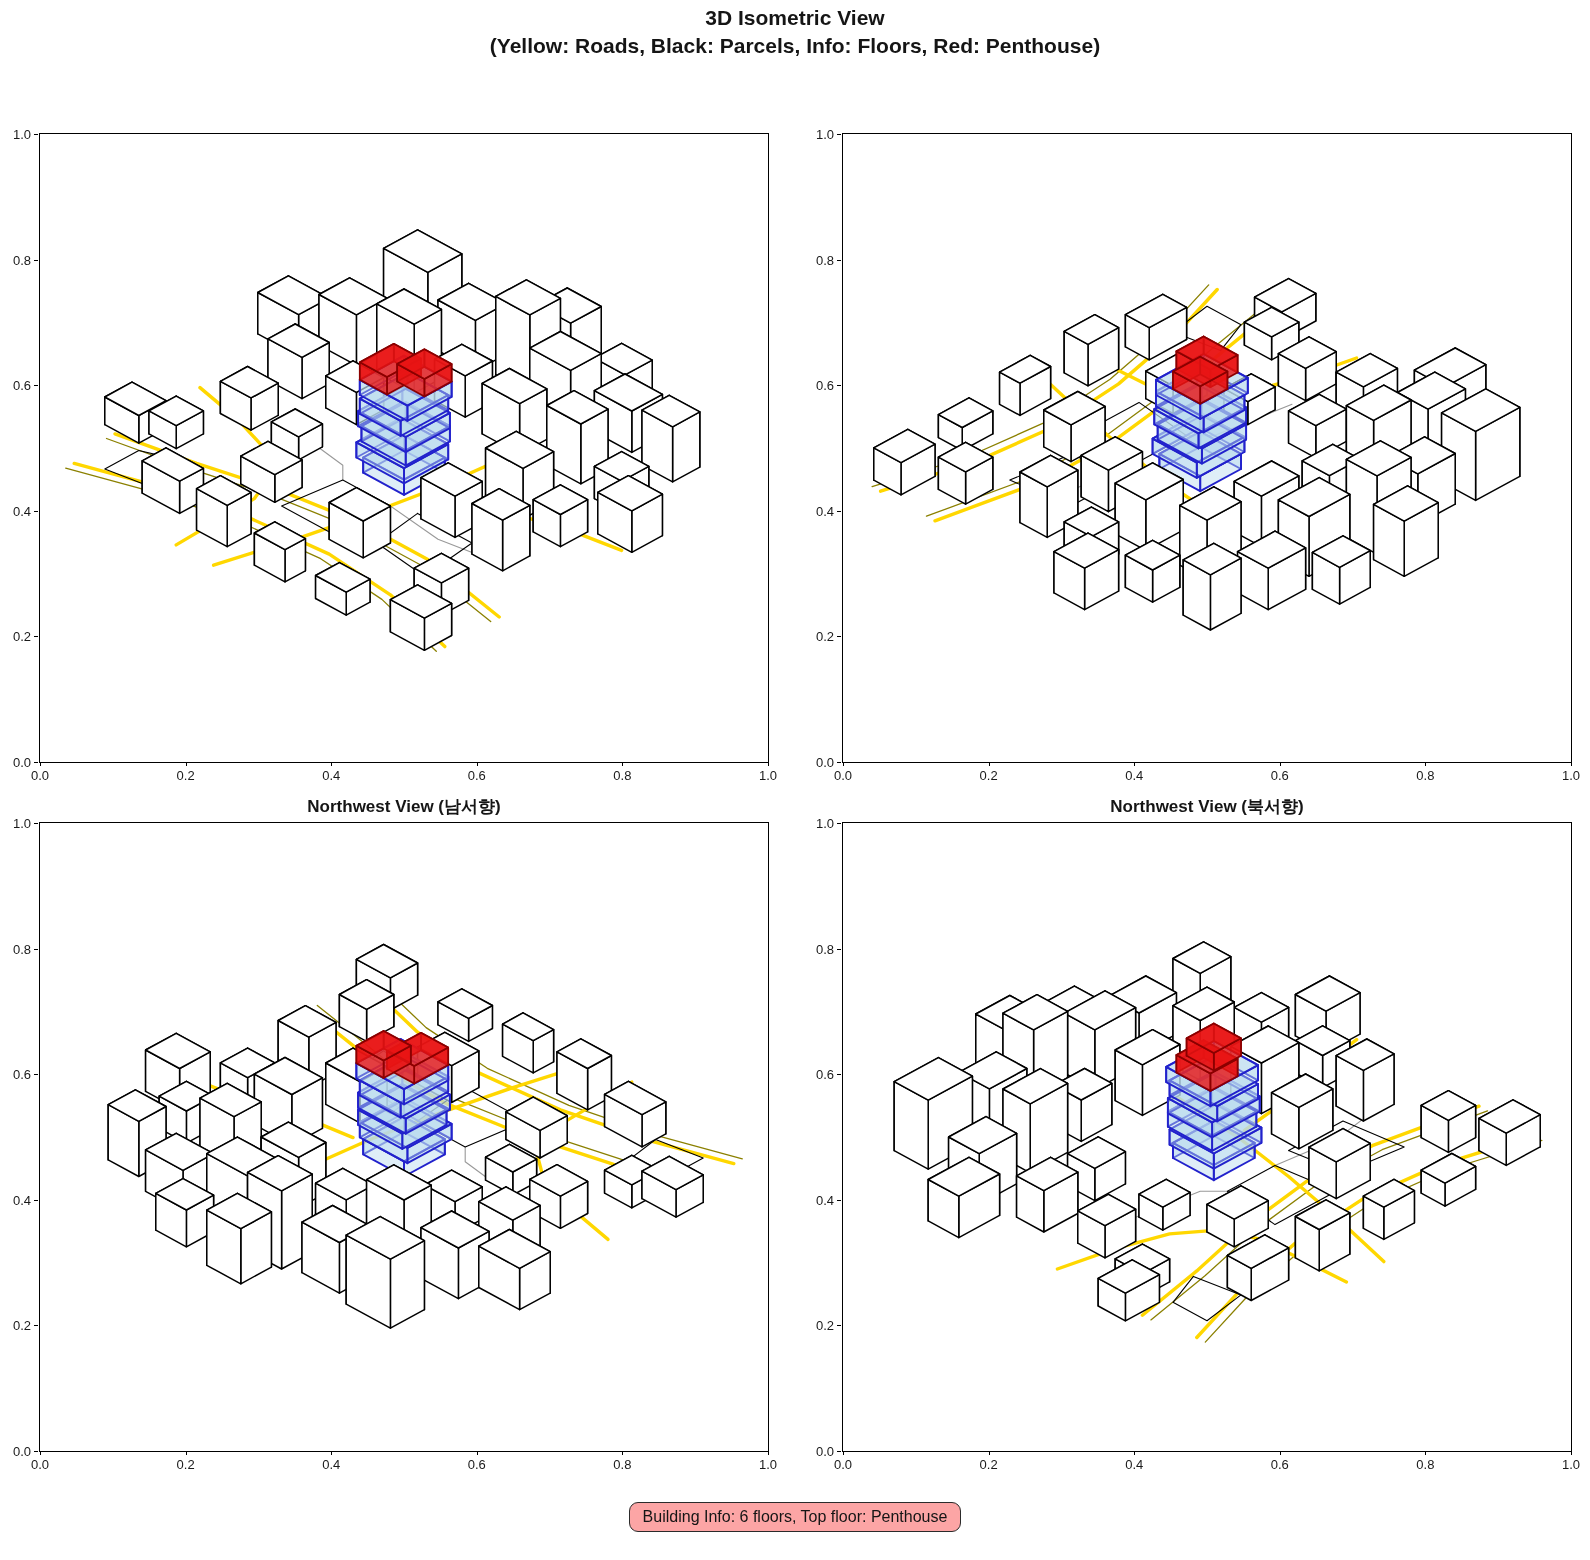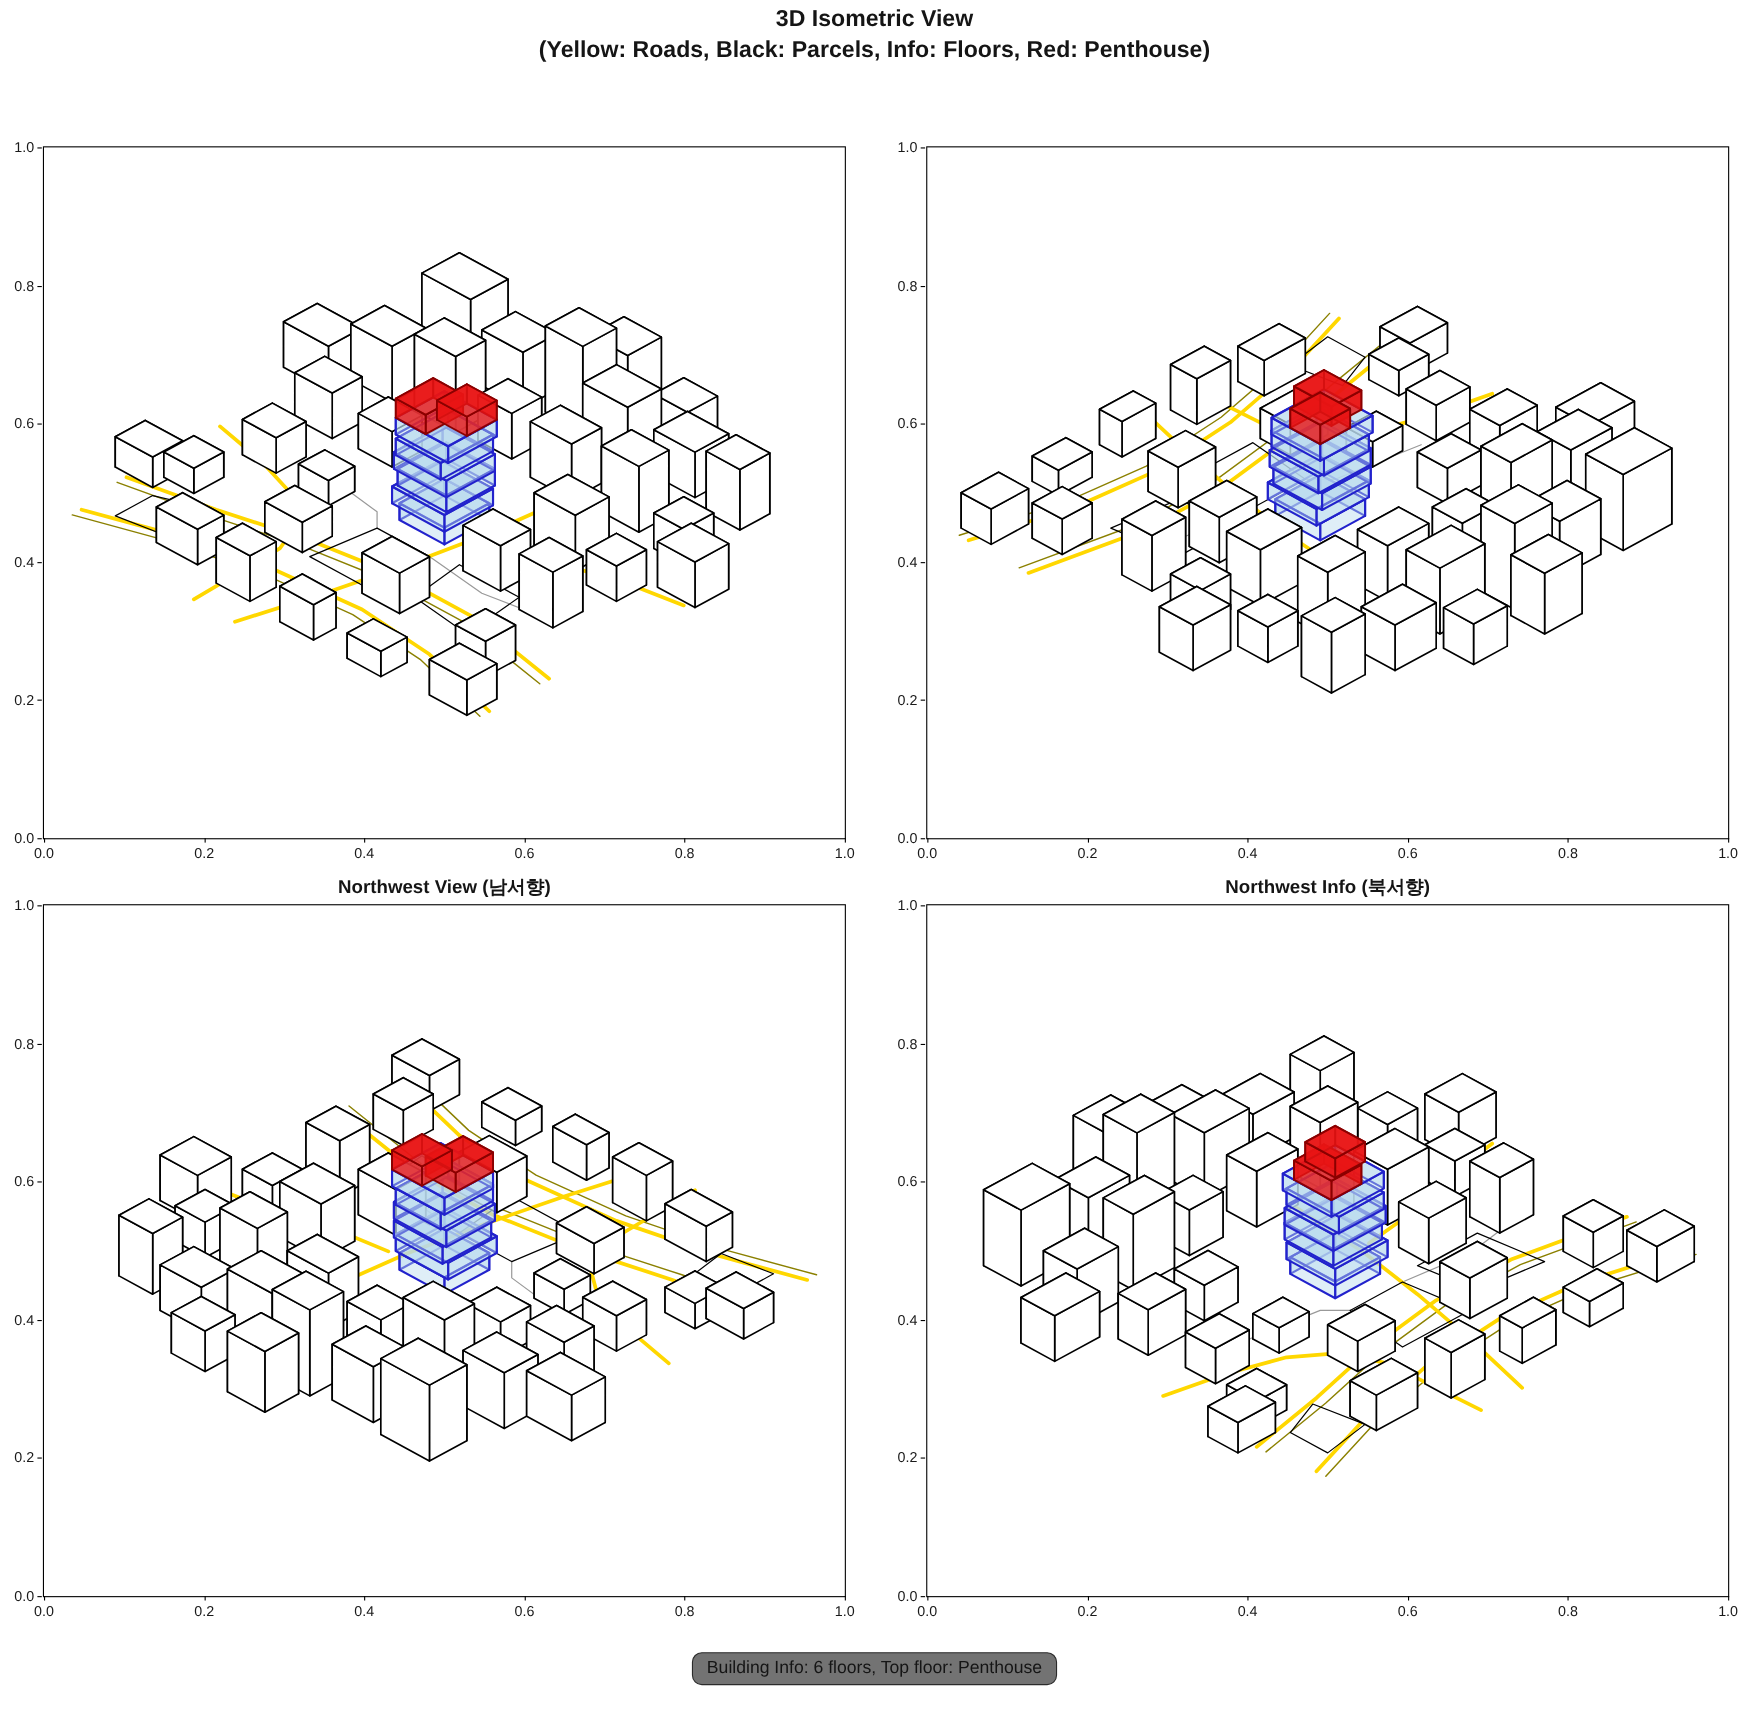--- a/index.html
+++ b/index.html
@@ -804,21 +804,21 @@
       <span class="tickmark-y" style="top: 406.8px;"></span>
       <span class="ytick-label" style="top: 281.2px;">0.6</span>
       <span class="tickmark-y" style="top: 281.2px;"></span>
       <span class="ytick-label" style="top: 155.6px;">0.8</span>
       <span class="tickmark-y" style="top: 155.6px;"></span>
       <span class="ytick-label" style="top: 30px;">1.0</span>
       <span class="tickmark-y" style="top: 30px;"></span>
     </div>
 
   <div class="subplot" style="left:804px; top:793px;">
-    <div class="sp-title">Northwest Info (북서향)</div>
+    <div class="sp-title">Northwest View (북서향)</div>
     <div class="plot">
         <svg width="728" height="628" viewBox="0 0 728 628">
           <polyline points="279.0,399.8 357.2,368.3 384.4,368.3" fill="none" stroke="#999999" stroke-width="1.1" stroke-linejoin="round" stroke-linecap="round"></polyline>
           <polyline points="432.0,342.4 493.2,316.5 527.2,290.6" fill="none" stroke="#999999" stroke-width="1.1" stroke-linejoin="round" stroke-linecap="round"></polyline>
           <polyline points="307.9,496.9 362.3,452.5 413.3,406.2 471.1,363.7 539.1,326.7 644.5,287.8" fill="none" stroke="#8B8000" stroke-width="1.3" stroke-linejoin="round" stroke-linecap="round"></polyline>
           <polyline points="362.3,519.1 403.1,474.7 460.9,424.7 528.9,380.3 603.7,347.0 698.9,317.4" fill="none" stroke="#8B8000" stroke-width="1.3" stroke-linejoin="round" stroke-linecap="round"></polyline>
           <polyline points="353.8,514.5 394.6,470.1 452.4,420.1 520.4,375.7 595.2,342.4 690.4,312.8" fill="none" stroke="#FFD700" stroke-width="3.4" stroke-linejoin="round" stroke-linecap="round"></polyline>
           <polyline points="299.4,492.3 353.8,447.9 404.8,401.6 462.6,359.1 530.6,322.1 636.0,283.2" fill="none" stroke="#FFD700" stroke-width="3.4" stroke-linejoin="round" stroke-linecap="round"></polyline>
           <polyline points="540.8,438.6 493.2,394.2 445.6,353.5 398.0,316.5 336.8,275.8 224.6,211.1" fill="none" stroke="#FFD700" stroke-width="3.4" stroke-linejoin="round" stroke-linecap="round"></polyline>
           <polyline points="214.4,446.0 272.2,425.6 326.6,410.9 374.2,407.1 418.4,416.4 503.4,458.9" fill="none" stroke="#FFD700" stroke-width="3.4" stroke-linejoin="round" stroke-linecap="round"></polyline>
@@ -1058,16 +1058,16 @@
       <span class="tickmark-y" style="top: 406.8px;"></span>
       <span class="ytick-label" style="top: 281.2px;">0.6</span>
       <span class="tickmark-y" style="top: 281.2px;"></span>
       <span class="ytick-label" style="top: 155.6px;">0.8</span>
       <span class="tickmark-y" style="top: 155.6px;"></span>
       <span class="ytick-label" style="top: 30px;">1.0</span>
       <span class="tickmark-y" style="top: 30px;"></span>
     </div>
 
   <div class="badge-wrap">
-    <span class="badge" style="background: #737373; border-color: rgb(43, 43, 43);">Building Info: 6 floors, Top floor: Penthouse</span>
+    <span class="badge" style="background: #fca5a5; border-color: rgb(43, 43, 43);">Building Info: 6 floors, Top floor: Penthouse</span>
   </div>
 
 </div>
 
 </body></html>

